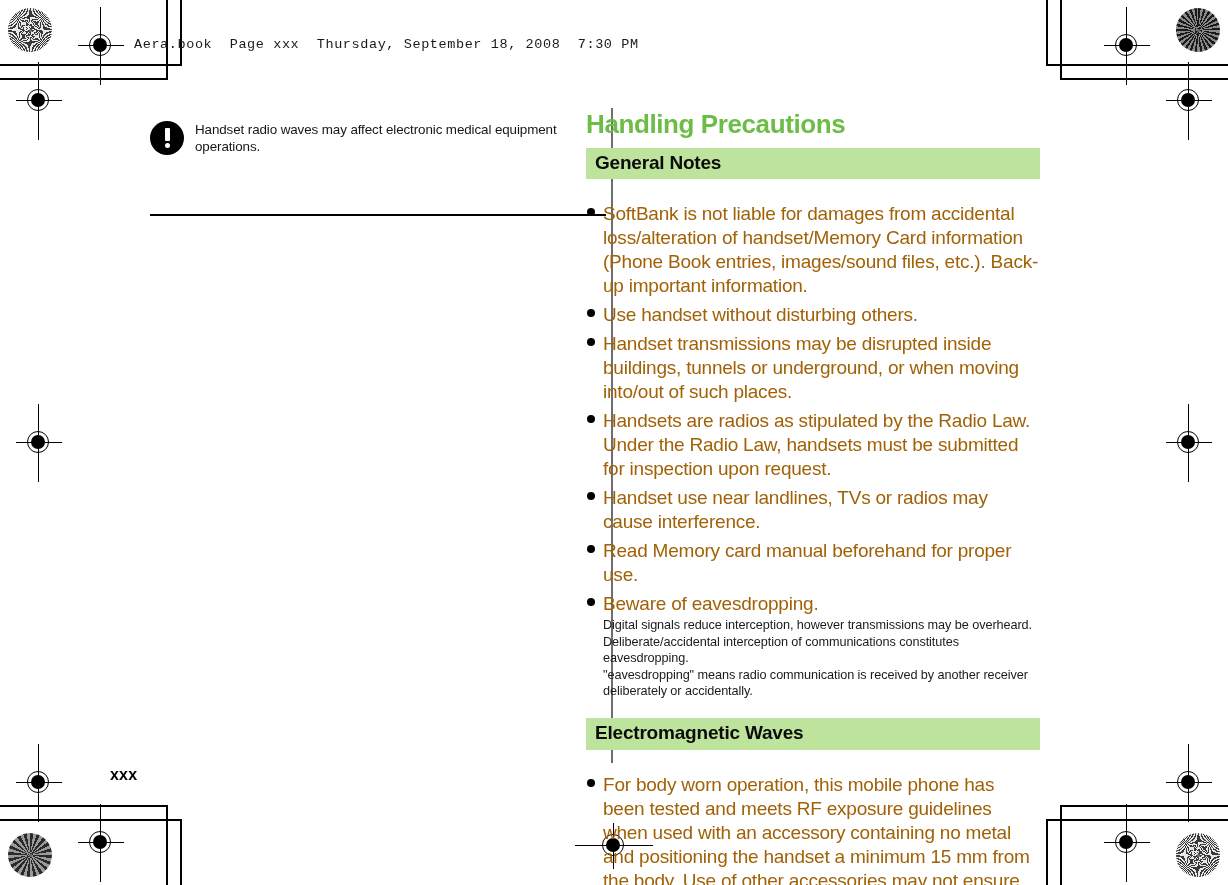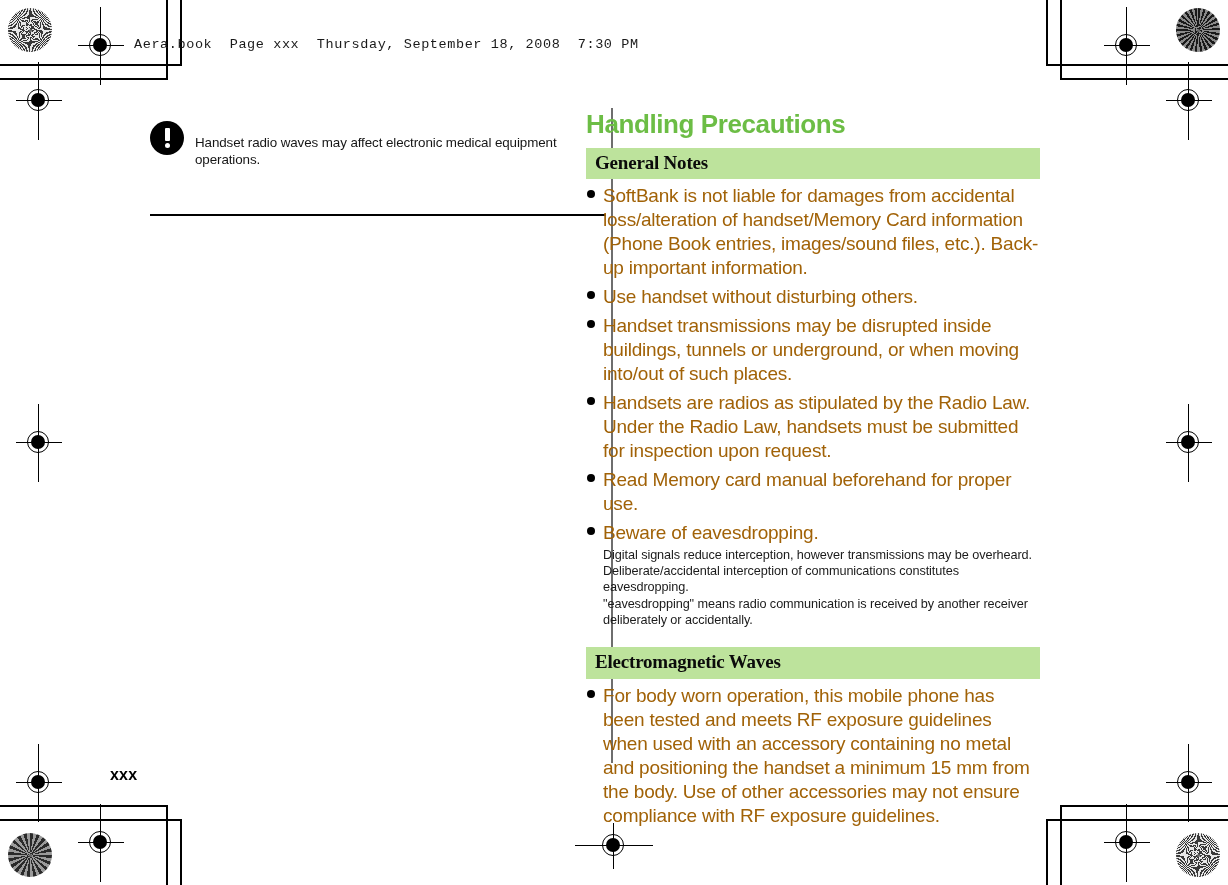--- a/index.html
+++ b/index.html
@@ -165,21 +165,21 @@
     font-size: 14.6px;
     line-height: 1.26;
     letter-spacing: -0.15px;
     color: #000;
   }
   .warn-sub {
     font-size: 13.4px;
     line-height: 1.3;
     letter-spacing: -0.1px;
     color: #161616;
-    margin-top: 16px;
+    margin-top: 3px;
   }
   .left-rule {
     position: absolute;
     left: 150px;
     top: 214px;
     width: 456px;
     height: 2px;
     background: #000000;
   }
 
@@ -194,22 +194,21 @@
     color: #6cbd45;
     font-weight: bold;
     font-size: 26px;
     letter-spacing: -0.4px;
     line-height: 1.1;
     margin: 0 0 9px 0;
   }
   .section-bar {
     background: #bde39c;
     padding: 4px 0 6px 9px;
-    margin-bottom: 5px;
-    font-family: Liberation Serif, serif;
+    margin-bottom: 23px;
   }
   .section-bar.second {
     margin-top: 19px;
   }
   .section-title {
     font-weight: bold;
     font-size: 19px;
     letter-spacing: -0.2px;
     color: #0b0b0b;
     line-height: 1.15;
@@ -403,20 +402,24 @@
     <li>
       <span class="dot"></span>
       <span class="b-main">Handset transmissions may be disrupted inside buildings, tunnels or underground, or when moving into/out of such places.</span>
     </li>
     <li>
       <span class="dot"></span>
       <span class="b-main">Handsets are radios as stipulated by the Radio Law. Under the Radio Law, handsets must be submitted for inspection upon request.</span>
     </li>
     <li>
       <span class="dot"></span>
+      <span class="b-main">Handset use near landlines, TVs or radios may cause interference.</span>
+    </li>
+    <li>
+      <span class="dot"></span>
       <span class="b-main">Read Memory card manual beforehand for proper use.</span>
     </li>
     <li>
       <span class="dot"></span>
       <span class="b-main">Beware of eavesdropping.</span>
       <div class="b-note">
         <span class="nl">Digital signals reduce interception, however transmissions may be overheard. Deliberate/accidental interception of communications constitutes eavesdropping.</span>
         <span class="nl">"eavesdropping" means radio communication is received by another receiver deliberately or accidentally.</span>
       </div>
     </li>

